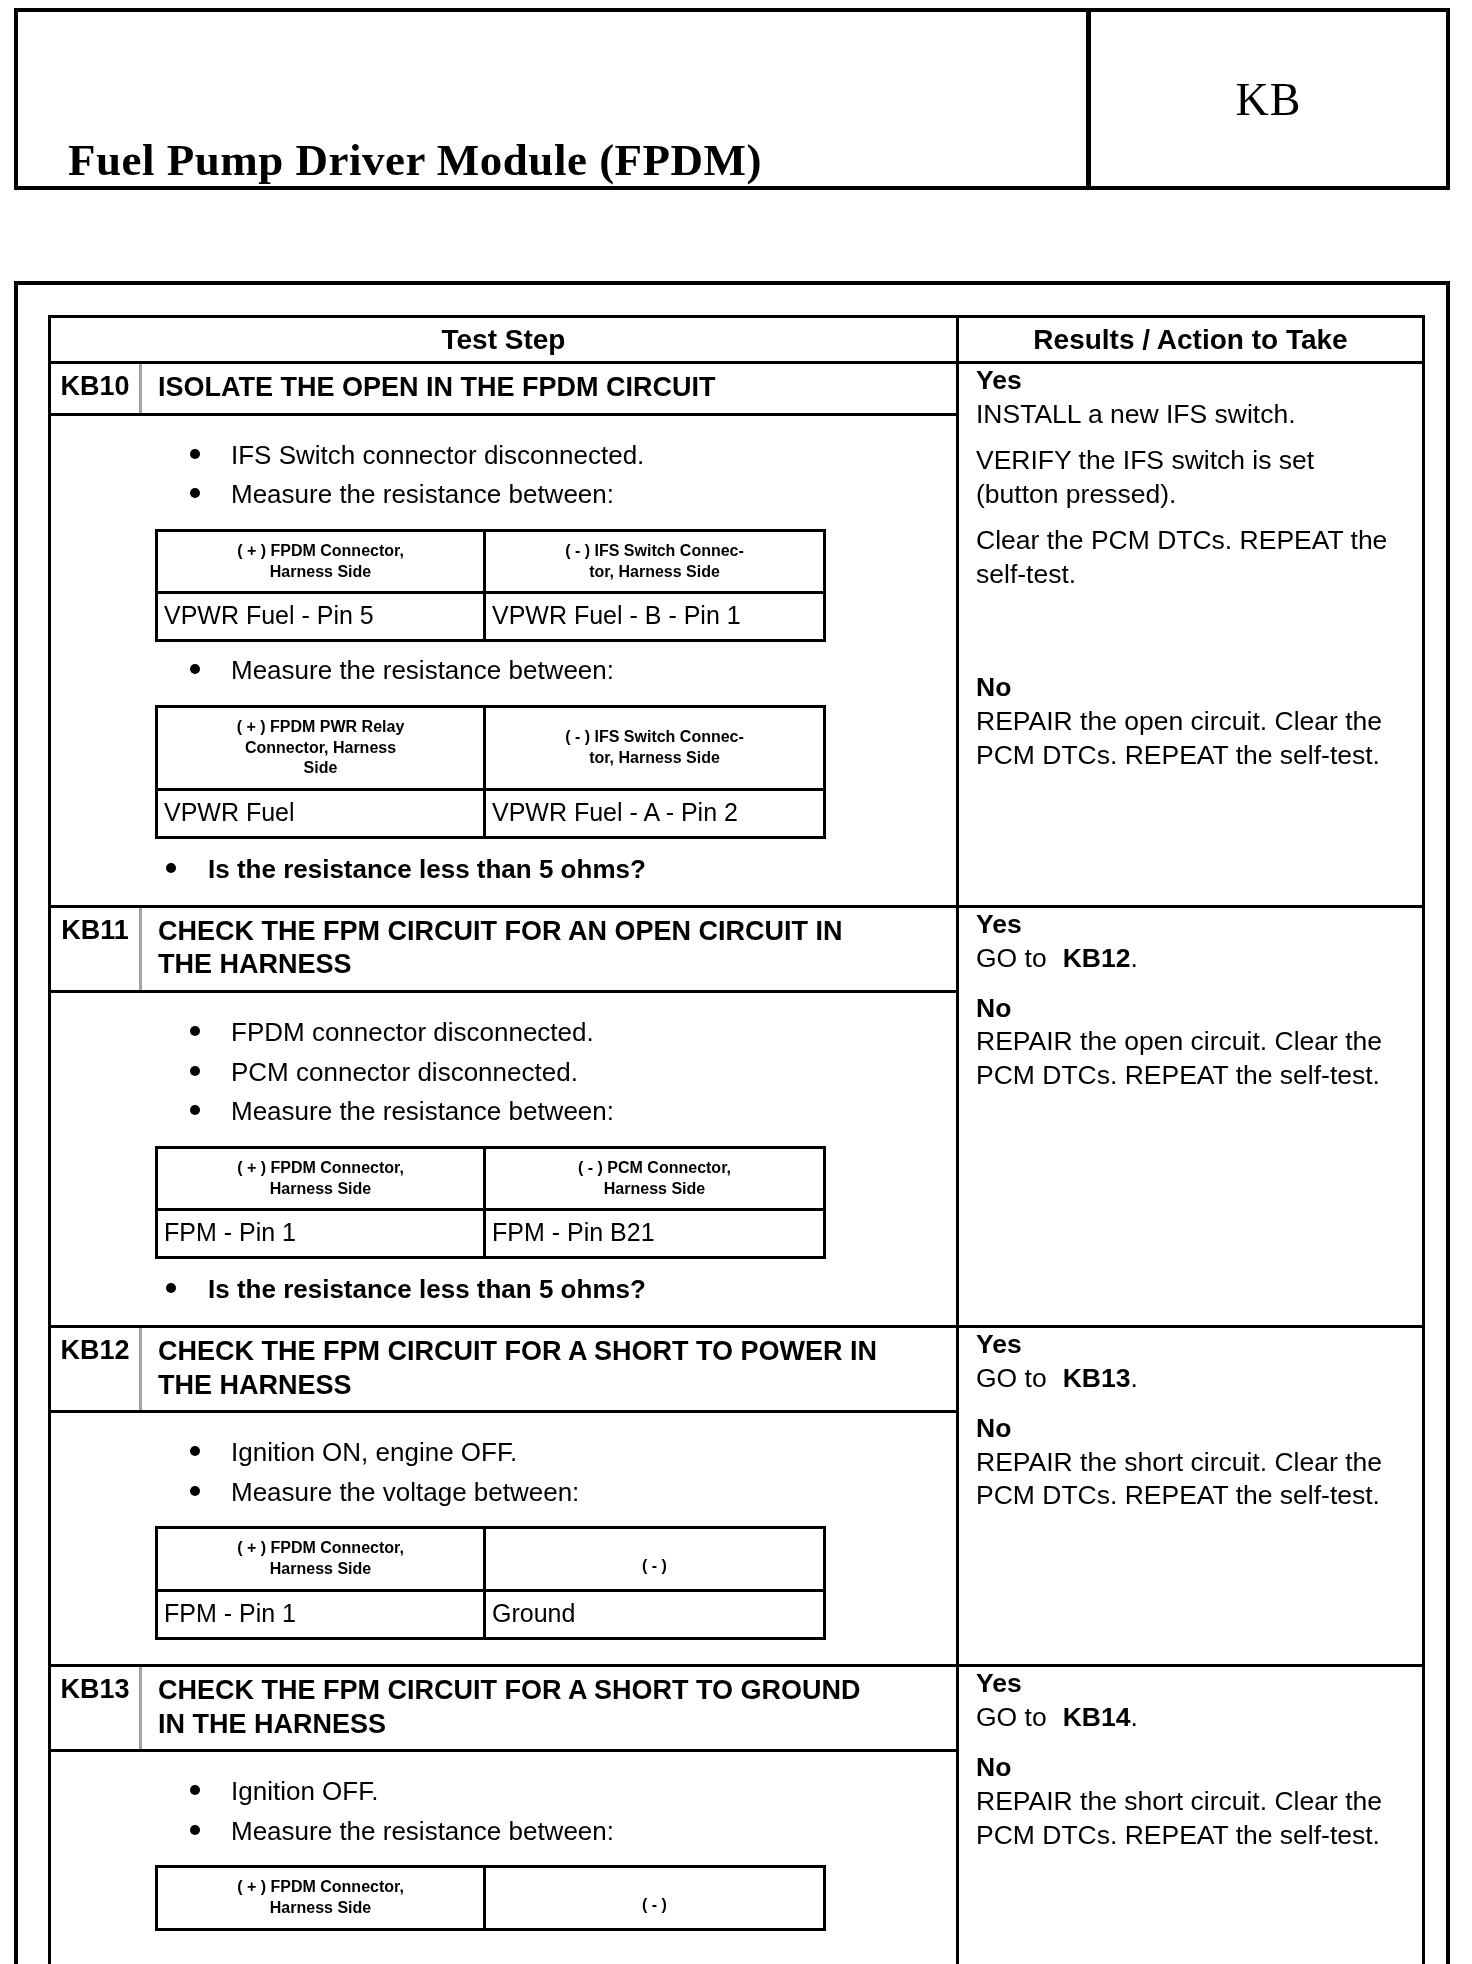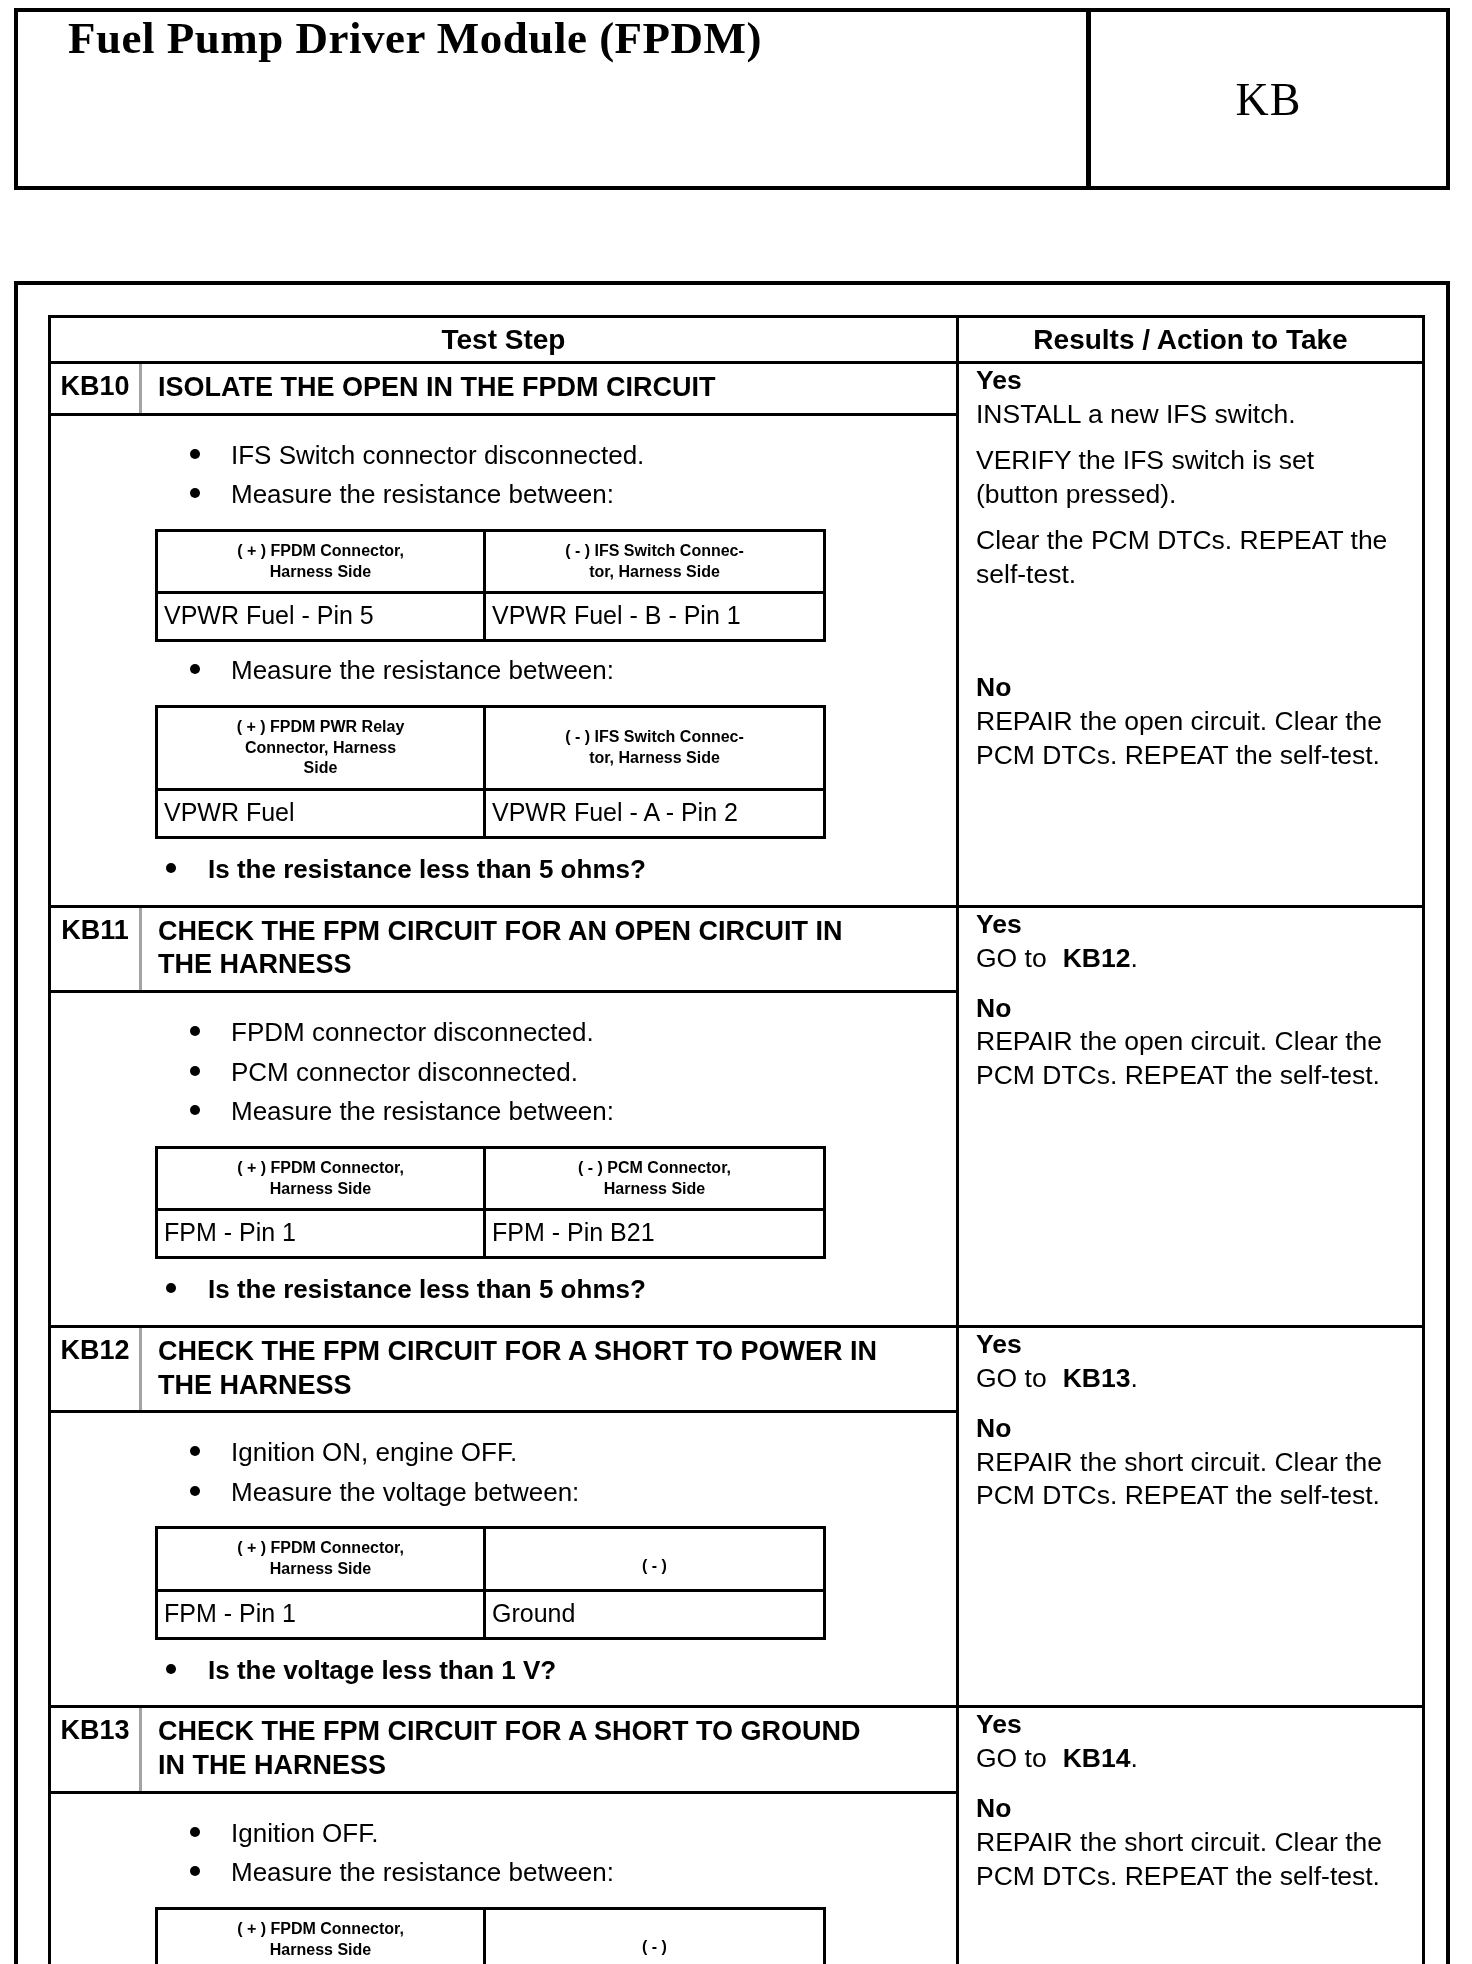--- a/index.html
+++ b/index.html
@@ -9,21 +9,21 @@
     -webkit-font-smoothing:antialiased;
   }
   .page{position:absolute;inset:0;background:#fff;}
 
   
   .top-header{
     position:absolute;left:14px;top:8px;width:1436px;height:182px;
     border:4px solid #000;display:flex;box-sizing:border-box;
   }
   .title-cell{
-    flex:1;display:flex;align-items:flex-start;padding-left:50px;box-sizing:border-box;
+    flex:1;display:flex;align-items:flex-end;padding-left:50px;box-sizing:border-box;
   }
   .title-text{
     font-family:"Liberation Serif", serif;font-weight:bold;font-size:45px;
     letter-spacing:.5px;white-space:nowrap;
   }
   .kb-cell{
     width:360px;border-left:5px solid #000;display:flex;align-items:center;justify-content:center;
     font-family:"Liberation Serif", serif;font-weight:normal;font-size:46px;box-sizing:border-box;
     letter-spacing:1px;
   }
@@ -278,24 +278,20 @@
               <td class="h c1">( + ) FPDM Connector,
 Harness Side</td>
               <td class="h c2 low">( - )</td>
             </tr>
             <tr>
               <td class="v">FPM - Pin 1</td>
               <td class="v">Ground</td>
             </tr>
           </tbody>
               </table>
-          <div class="bullet q">
-            <span class="dot"></span>
-            <span>Is the voltage less than 1 V?</span>
-          </div>
         </td>
       </tr>
 
       <tr>
         <td class="step-head">
           <div class="sh-wrap">
             <div class="sh-id">KB13</div>
             <div class="sh-title">CHECK THE FPM CIRCUIT FOR A SHORT TO GROUND
 IN THE HARNESS</div>
           </div>

